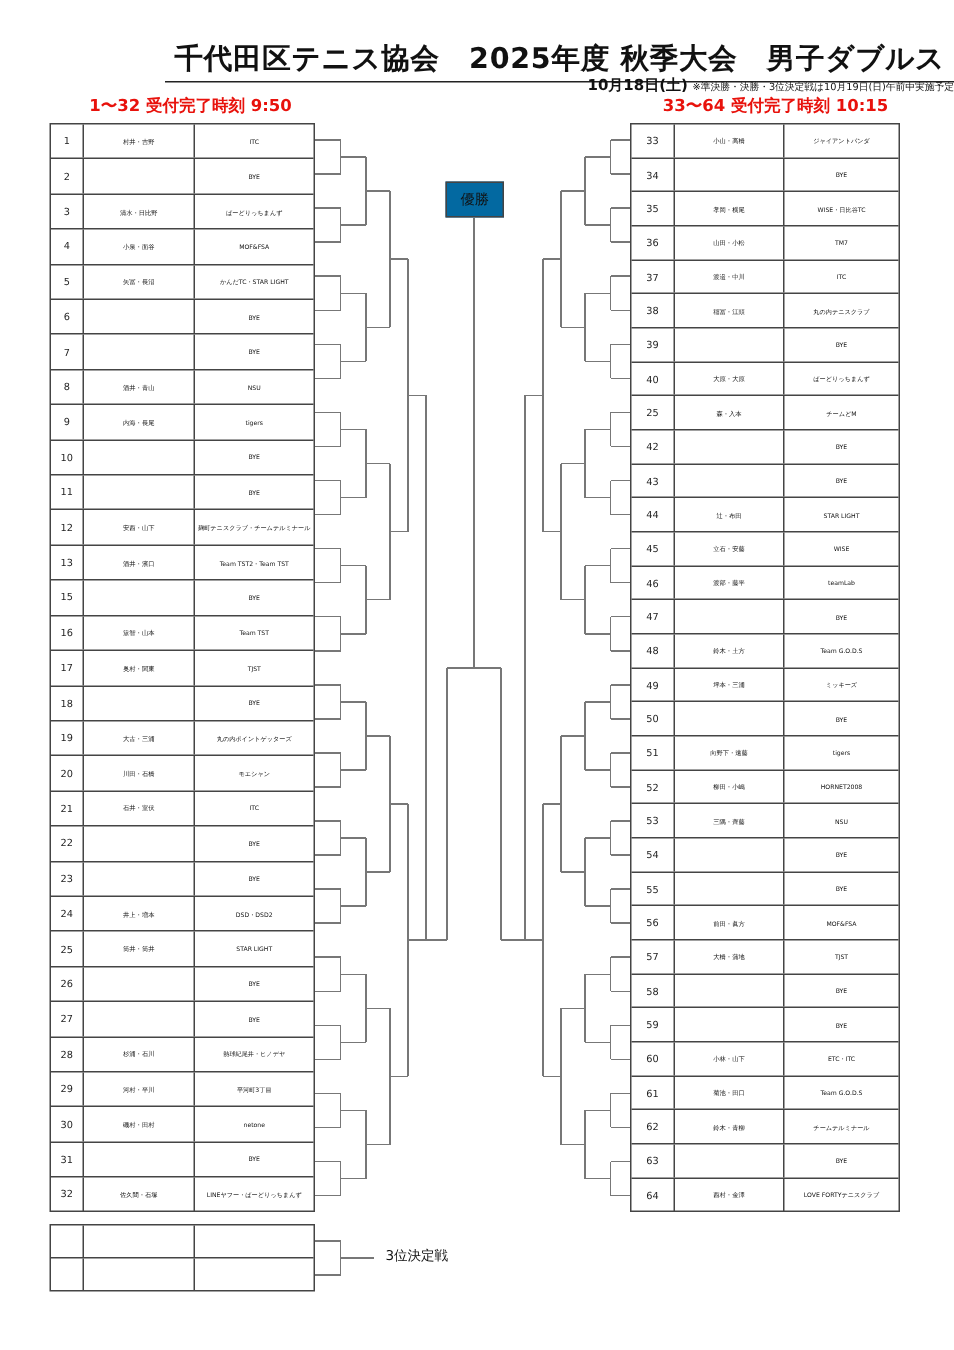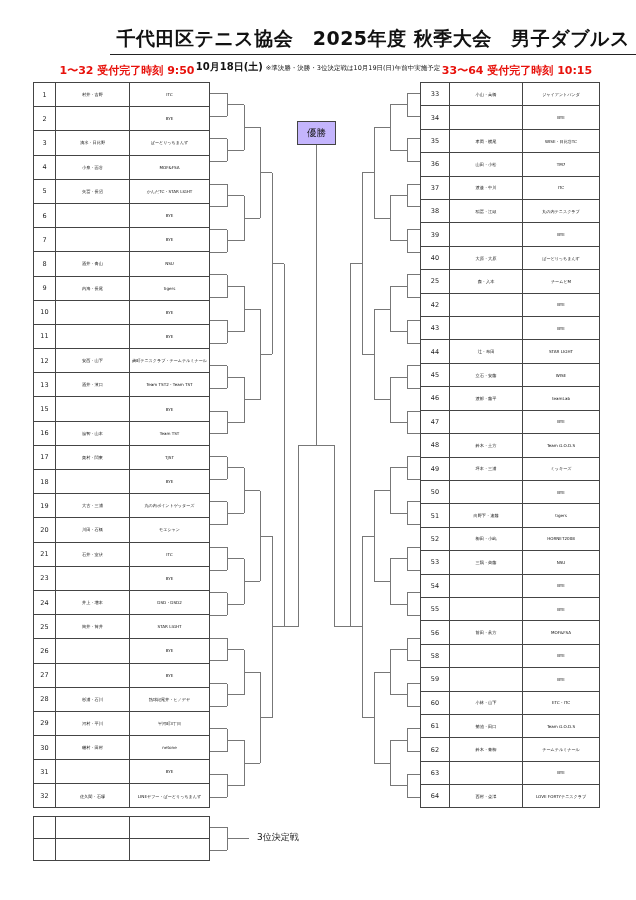--- a/index.html
+++ b/index.html
@@ -1,40 +1,40 @@
 <!DOCTYPE html>
 <html style="--accent: #e8120c;"><head>
 <meta charset="utf-8">
 <style>
   :root{ --accent:#e8120c; --bd:#444; --line:#777; --ink:#111; }
   html,body{margin:0;padding:0;}
   body{background:#fff;font-family:"DejaVu Sans",sans-serif;color:var(--ink);}
   .page{position:relative;width:636px;height:900px;background:#fff;overflow:hidden;}
   .title{position:absolute;left:0;right:0;top:26px;text-align:right;font-size:19px;font-weight:bold;letter-spacing:.5px;}
   .title span{display:inline-block;border-bottom:1.5px solid #222;padding:0 6px 2px;}
-  .subtitle{position:absolute;left:0;right:0;top:60px;text-align:center;font-size:10px;font-weight:bold;}
+  .subtitle{position:absolute;left:0;right:0;top:50px;text-align:right;font-size:10px;font-weight:bold;}
   .subtitle .note{font-size:6.5px;font-weight:normal;margin-left:3px;}
   .block-label{position:absolute;top:63px;font-size:11px;font-weight:bold;color:var(--accent);white-space:nowrap;}
   .block-label.left{left:127px;transform:translateX(-50%);}
   .block-label.right{left:517px;transform:translateX(-50%);}
   #bracket-svg{position:absolute;left:0;top:0;}
   .entry-table{position:absolute;border:1px solid var(--bd);display:flex;flex-direction:column;box-sizing:border-box;background:#fff;}
   .entry-row{flex:1;display:flex;border-top:1px solid var(--bd);min-height:0;}
   .entry-row:first-child{border-top:none;}
   .cell{display:flex;align-items:center;justify-content:center;overflow:hidden;white-space:nowrap;box-sizing:border-box;}
   .c-num{border-right:1px solid var(--bd);font-size:6.5px;color:#222;}
   .c-names{border-right:1px solid var(--bd);font-size:9px;}
   .c-club{font-size:8.5px;}
   .tbl-left .c-num,.tbl-third .c-num{width:22px;}
   .tbl-left .c-names,.tbl-third .c-names{width:74px;}
   .tbl-left .c-club,.tbl-third .c-club{flex:1;}
   .tbl-right .c-num{width:29px;}
   .tbl-right .c-names{width:73px;}
   .tbl-right .c-club{flex:1;}
-  .champion-box{position:absolute;left:297px;top:121px;width:39px;height:24px;border:1px solid var(--bd);display:flex;align-items:center;justify-content:center;font-size:9.5px;background:#c4b5fd;box-sizing:border-box;}
+  .champion-box{position:absolute;left:297px;top:121px;width:39px;height:24px;border:1px solid var(--bd);display:flex;align-items:center;justify-content:center;font-size:9.5px;background:#0369a1;box-sizing:border-box;}
   .third-label{position:absolute;left:257px;top:831px;font-size:9px;font-weight:normal;white-space:nowrap;}
 </style>
 </head>
 <body>
 
 <div class="page">
   <div class="title">
     <span>千代田区テニス協会　2025年度 秋季大会　男子ダブルス</span>
   </div>
   <div class="subtitle">
@@ -341,20 +341,25 @@
         <div class="cell c-num">20</div>
         <div class="cell c-names" style="font-size: 4.2px;">川田・石橋</div>
         <div class="cell c-club" style="font-size: 4.1px;">モエシャン</div>
       </div>
       <div class="entry-row">
         <div class="cell c-num">21</div>
         <div class="cell c-names" style="font-size: 4.2px;">石井・室伏</div>
         <div class="cell c-club" style="font-size: 4.1px;">ITC</div>
       </div>
       <div class="entry-row">
+        <div class="cell c-num">22</div>
+        <div class="cell c-names" style="font-size: 4.2px;"></div>
+        <div class="cell c-club" style="font-size: 4.1px;">BYE</div>
+      </div>
+      <div class="entry-row">
         <div class="cell c-num">23</div>
         <div class="cell c-names" style="font-size: 4.2px;"></div>
         <div class="cell c-club" style="font-size: 4.1px;">BYE</div>
       </div>
       <div class="entry-row">
         <div class="cell c-num">24</div>
         <div class="cell c-names" style="font-size: 4.2px;">井上・増本</div>
         <div class="cell c-club" style="font-size: 4.1px;">DSD・DSD2</div>
       </div>
       <div class="entry-row">
@@ -511,20 +516,25 @@
       </div>
       <div class="entry-row">
         <div class="cell c-num">55</div>
         <div class="cell c-names" style="font-size: 4.2px;"></div>
         <div class="cell c-club" style="font-size: 4.1px;">BYE</div>
       </div>
       <div class="entry-row">
         <div class="cell c-num">56</div>
         <div class="cell c-names" style="font-size: 4.2px;">前田・眞方</div>
         <div class="cell c-club" style="font-size: 4.1px;">MOF&amp;FSA</div>
+      </div>
+      <div class="entry-row">
+        <div class="cell c-num">57</div>
+        <div class="cell c-names" style="font-size: 4.2px;">大橋・蒲地</div>
+        <div class="cell c-club" style="font-size: 4.1px;">TJST</div>
       </div>
       <div class="entry-row">
         <div class="cell c-num">58</div>
         <div class="cell c-names" style="font-size: 4.2px;"></div>
         <div class="cell c-club" style="font-size: 4.1px;">BYE</div>
       </div>
       <div class="entry-row">
         <div class="cell c-num">59</div>
         <div class="cell c-names" style="font-size: 4.2px;"></div>
         <div class="cell c-club" style="font-size: 4.1px;">BYE</div>

